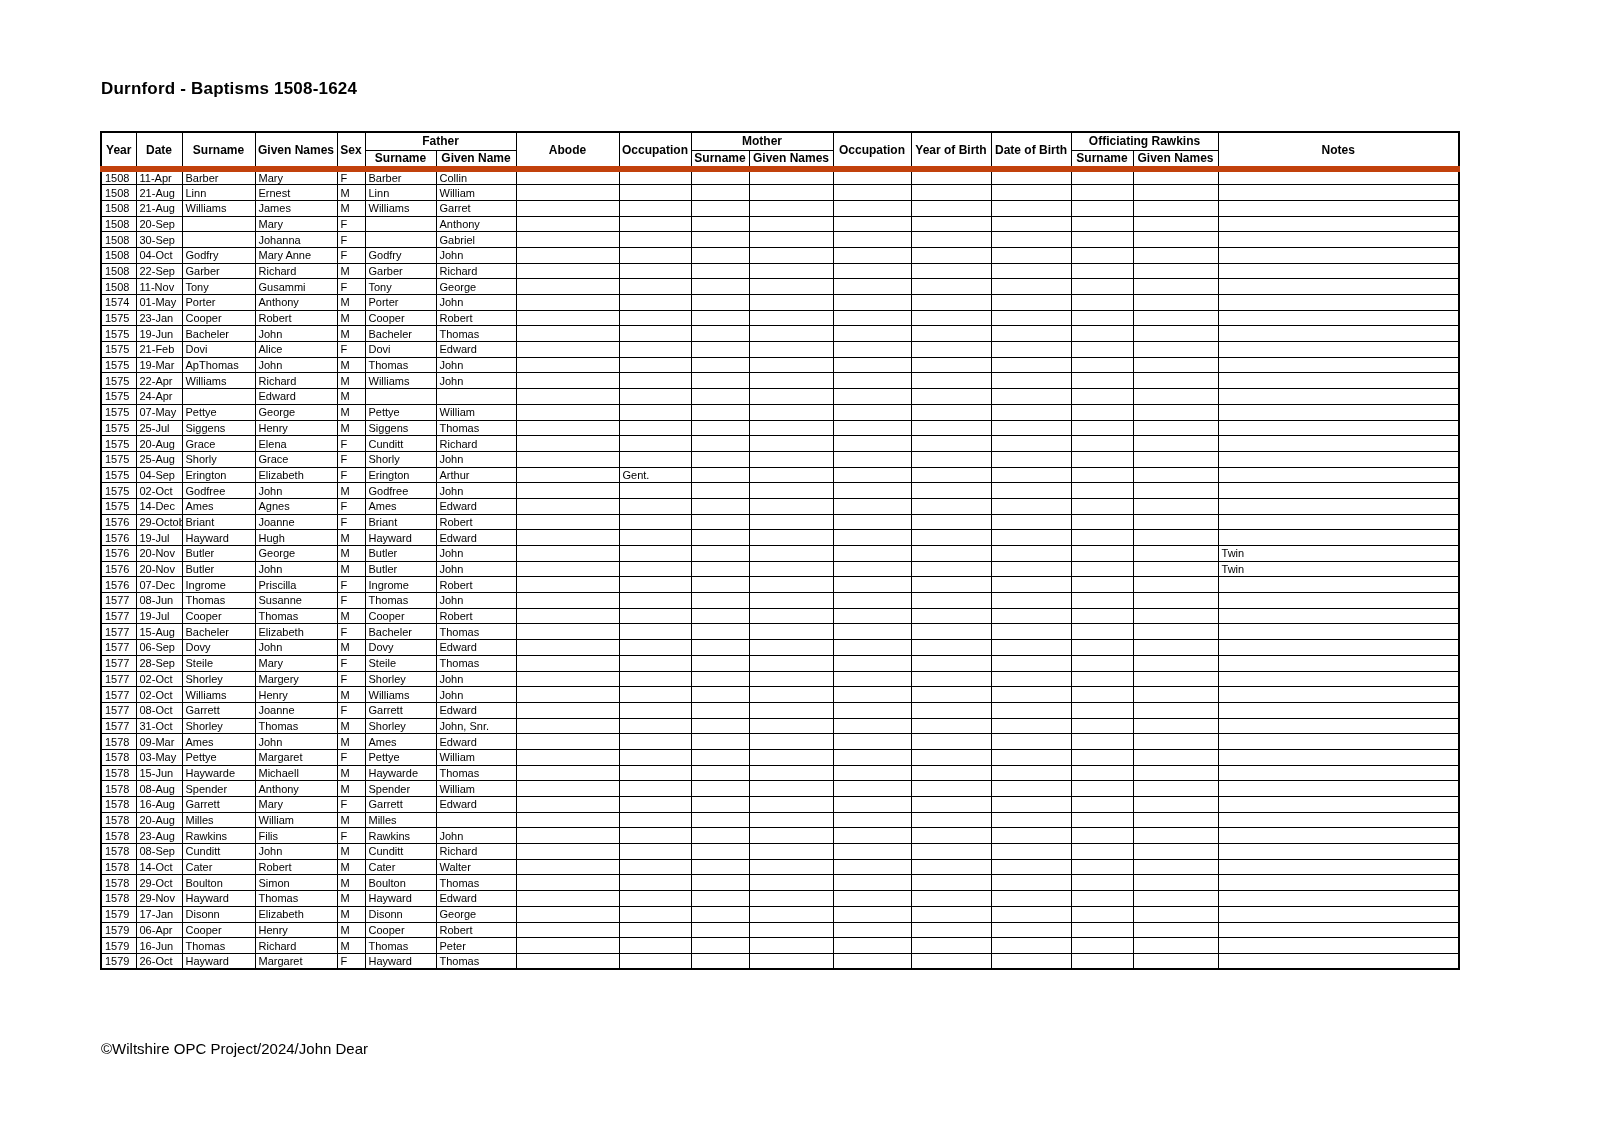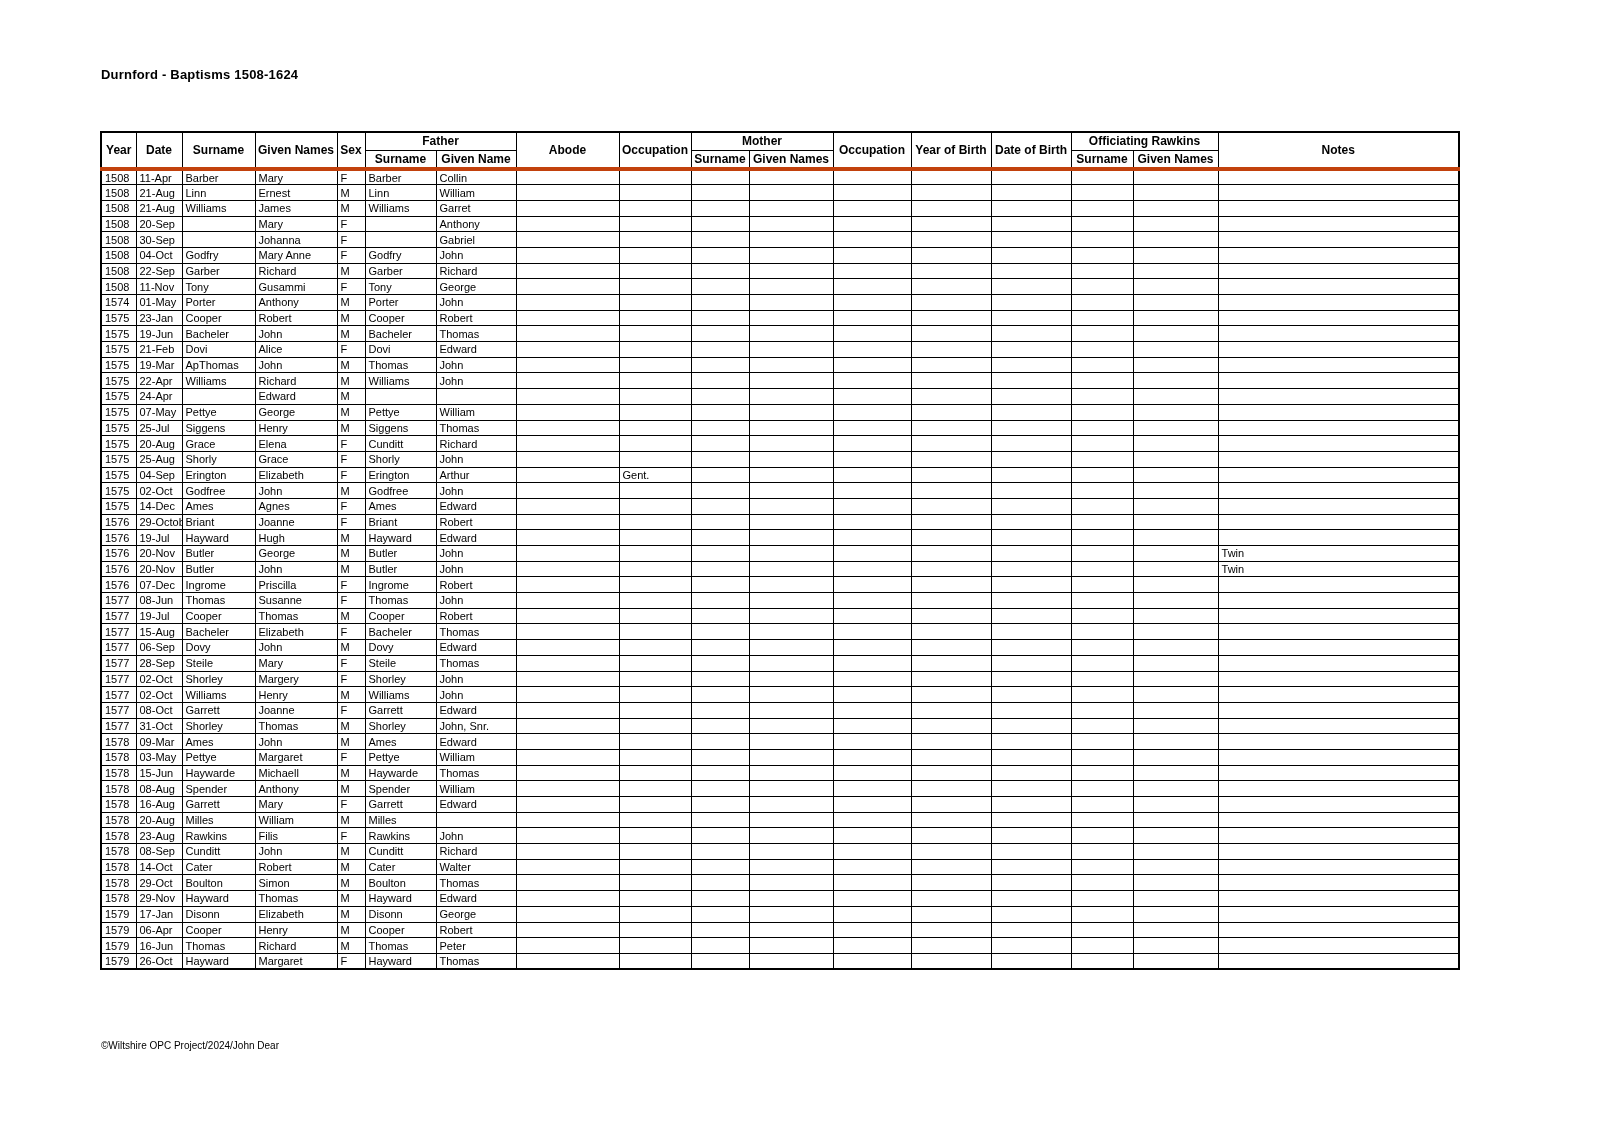--- a/index.html
+++ b/index.html
@@ -5,22 +5,22 @@
   * { margin: 0; padding: 0; box-sizing: border-box; }
   html, body { background: #ffffff; }
   body {
     width: 1600px; height: 1131px;
     position: relative;
     font-family: "Liberation Sans", sans-serif;
     color: #000;
   }
   .page-title {
     position: absolute;
-    left: 101px; top: 67px;
-    font-size: 13px;
+    left: 101px; top: 79px;
+    font-size: 17px;
     font-weight: bold;
     letter-spacing: 0.2px;
   }
   table.register {
     position: absolute;
     left: 100px; top: 131px;
     width: 1358px;
     border-collapse: collapse;
     table-layout: fixed;
     border: 2px solid #000;
@@ -32,32 +32,32 @@
   }
   table.register thead th {
     font-size: 12px;
     font-weight: bold;
     text-align: center;
     vertical-align: middle;
     padding: 0 1px;
   }
   table.register thead tr.h1 th { height: 18px; }
   table.register thead tr.h2 th { height: 19px; }
-  table.register thead { border-bottom: 4px solid #c2410c; margin-top: 24px; }
+  table.register thead { border-bottom: 6px solid #c2410c; margin-top: 24px; }
   table.register tbody td {
     height: 15.7px;
     font-size: 11px;
     text-align: left;
     vertical-align: middle;
     padding: 0 0 0 3px;
   }
   .copyright {
     position: absolute;
     left: 101px; top: 1040px;
-    font-size: 10px;
+    font-size: 15px;
   }
 </style>
 </head>
 <body>
 
 <div class="page-title">Durnford - Baptisms 1508-1624</div>
 
 <table class="register">
   <colgroup>
     <col style="width:35px">

